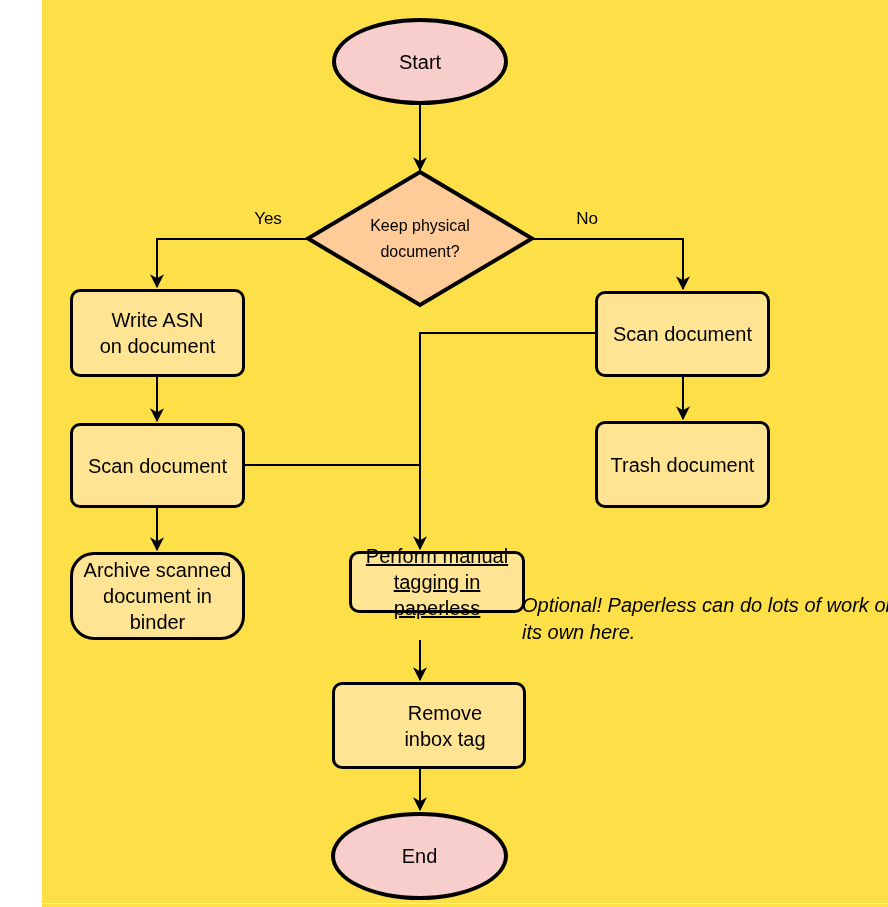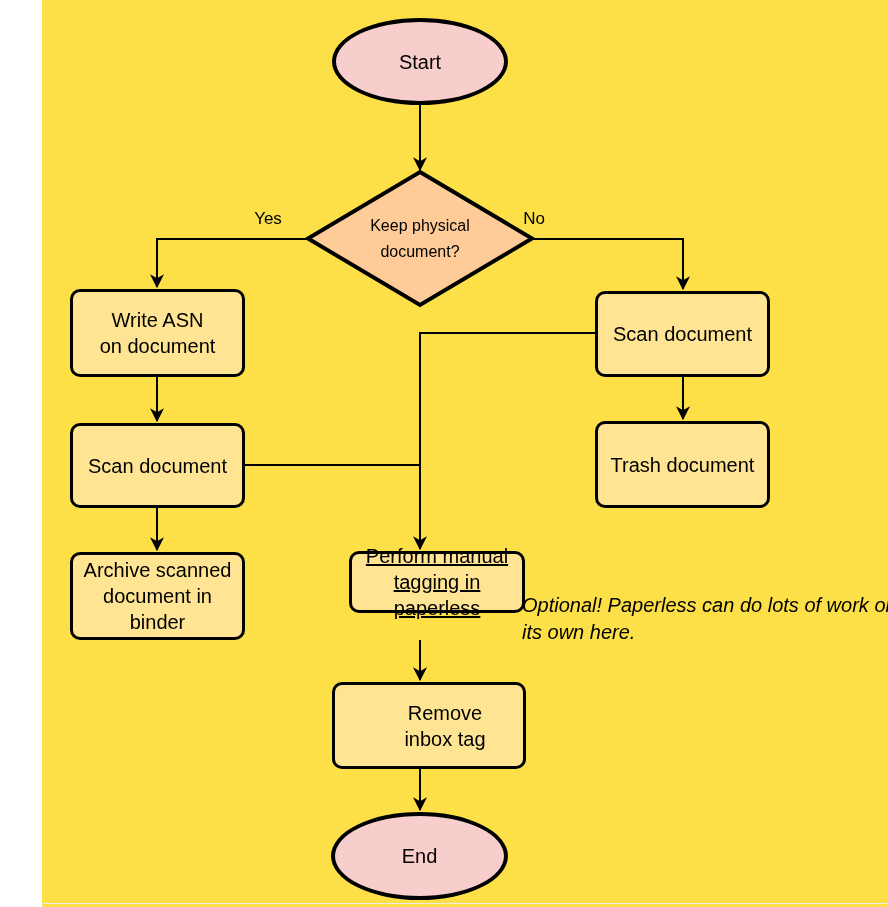--- a/index.html
+++ b/index.html
@@ -85,21 +85,21 @@
   </div>
 
   <div class="node process" style="left:28px; top:423px; width:175px; height:85px;">
     <span>Scan document</span>
   </div>
 
   <div class="node process" style="left:553px; top:421px; width:175px; height:87px;align-items:center;">
     <span>Trash document</span>
   </div>
 
-  <div class="node process" style="left:28px; top:552px; width:175px; height:88px;">
+  <div class="node process" style="left:28px; top:552px; width:175px; height:88px;border-radius:24px;">
     <span>Archive scanned
 document in
 binder</span>
   </div>
 
   <div class="node process" style="left:307px; top:551px; width:176px; height:62px;text-decoration:underline;">
     <span>Perform manual
 tagging in
 paperless</span>
   </div>
@@ -107,19 +107,19 @@
   <div class="node process" style="left:290px; top:682px; width:194px; height:87px;padding-left:32px;">
     <span>Remove
 inbox tag</span>
   </div>
 
   <div class="node terminator" style="left:289px; top:812px; width:177px; height:88px;align-items:center;">
     <span>End</span>
   </div>
 
   <div class="edge-label" style="left:196px; top:209px; width:60px;">Yes</div>
-  <div class="edge-label" style="left:462px; top:209px; width:60px;">No</div>
+  <div class="edge-label" style="left:515px; top:209px; width:60px;">No</div>
 
   <div class="annotation" style="left:480px; top:592px; width:410px;">Optional! Paperless can do lots of work on
 its own here.</div>
 
   <div class="bottom-rule"></div>
 </div>
 
 </body></html>

